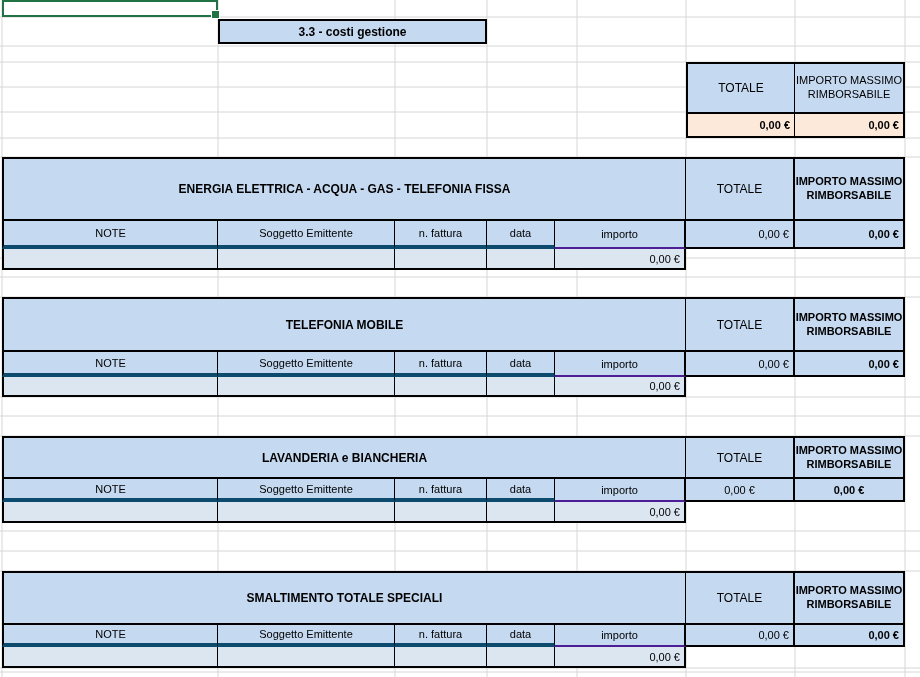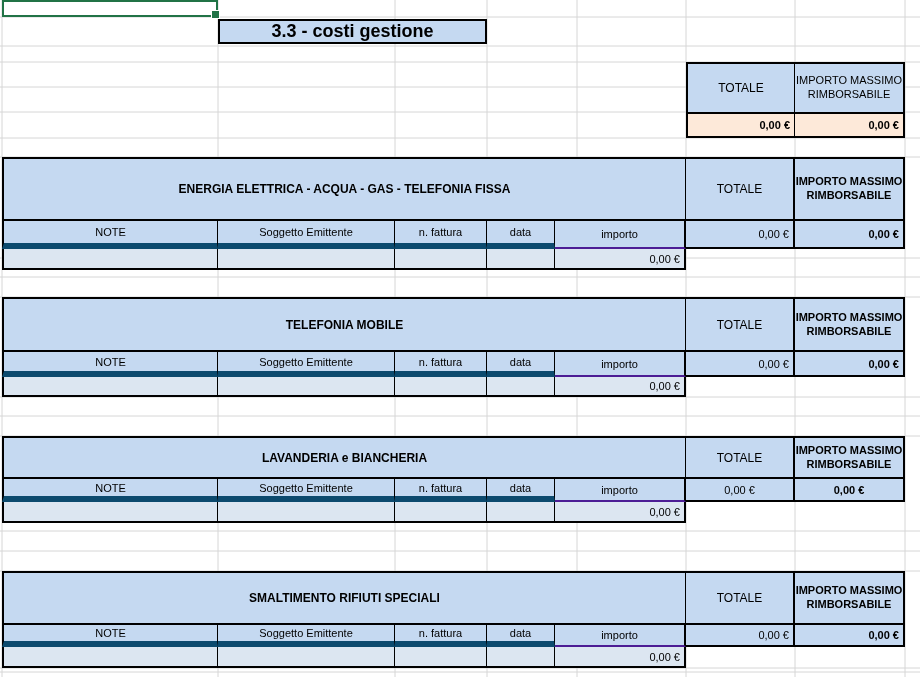--- a/index.html
+++ b/index.html
@@ -11,21 +11,21 @@
   .abs{position:absolute;box-sizing:border-box;z-index:1;}
   .cell{box-sizing:border-box;display:flex;align-items:center;justify-content:center;overflow:hidden;}
   .blue{background:#c5d9f1;}
   .lblue{background:#dce6f1;}
   .orange{background:#fde9d9;}
   .bold{font-weight:bold;}
   .red{color:#c00000;}
   .right{justify-content:flex-end;padding-right:4px;}
   .f11{font-size:11px;}
   .f12{font-size:12px;}
-  .f13{font-size:18px;border-radius:6px;}
+  .f13{font-size:12px;border-radius:6px;}
   .f14{font-size:14px;}
 
   
   #selected-cell{border:2px solid #217346;background:#fff;}
   #fill-handle{position:absolute;right:-4px;bottom:-4px;width:7px;height:7px;background:#217346;border:1px solid #fff;}
   .box2{border:2px solid #000;display:flex;}
   .div2{border-right:2px solid #000;}
   .div1{border-right:1px solid #000;}
   #totale-top{border:2px solid #000;border-bottom:1px solid #000;display:flex;}
   #orange-row{border:2px solid #000;border-top:1px solid #000;display:flex;}
@@ -35,21 +35,21 @@
   .section{position:absolute;left:2px;width:903px;z-index:1;}
   .row{display:flex;}
   .c0{width:216px;} .c1{width:177px;} .c2{width:92px;} .c3{width:68px;}
   .c4{width:131px;} .c5{width:109px;} .c6{width:110px;} .cA{width:684px;}
   
   .t-a{border:2px solid #000;border-right-width:1px;}
   .t-b{border-top:2px solid #000;border-bottom:2px solid #000;border-right:2px solid #000;}
   .t-c{border-top:2px solid #000;border-right:2px solid #000;border-bottom:2px solid #000;}
   
   .h-first{border-left:2px solid #000;}
-  .h-mid{border-right:1px solid #000;border-bottom:6px solid #0c4a6e;}
+  .h-mid{border-right:1px solid #000;border-bottom:4px solid #0c4a6e;}
   .h-c4{border-right:2px solid #000;border-bottom:2px solid #4c1d95;}
   .h-c5{border-right:2px solid #000;border-bottom:2px solid #000;}
   .h-c6{border-right:2px solid #000;border-bottom:2px solid #000;}
   
   .d-first{border-left:2px solid #000;}
   .d-mid{border-right:1px solid #000;border-bottom:2px solid #000;}
   .d-c4{border-right:2px solid #000;border-bottom:2px solid #000;}
   .ghost{background:transparent;}
   .center-vals .valcell{justify-content:center;padding-right:0;}
 </style>
@@ -191,21 +191,21 @@
       <div class="cell c2 lblue d-mid"></div>
       <div class="cell c3 lblue d-mid"></div>
       <div class="cell c4 lblue f11 right d-c4">0,00 €</div>
       <div class="cell c5 ghost"></div>
       <div class="cell c6 ghost"></div>
     </div>
   </div>
 
   <div class="section" style="top:571px;">
     <div class="row" style="height:54px;">
-      <div class="cell cA blue bold f12 t-a">SMALTIMENTO RIFIUTI SPECIALI</div>
+      <div class="cell cA blue bold f12 t-a">SMALTIMENTO TOTALE SPECIALI</div>
       <div class="cell c5 blue f12 t-b">TOTALE</div>
       <div class="cell c6 blue bold f11 t-c">
         <span class="imp-wrap">IMPORTO MASSIMO RIMBORSABILE</span>
       </div>
     </div>
     <div class="row" style="height:22px;">
       <div class="cell c0 blue f11 h-mid h-first">NOTE</div>
       <div class="cell c1 blue f11 h-mid">Soggetto Emittente</div>
       <div class="cell c2 blue f11 h-mid">n. fattura</div>
       <div class="cell c3 blue f11 h-mid">data</div>

